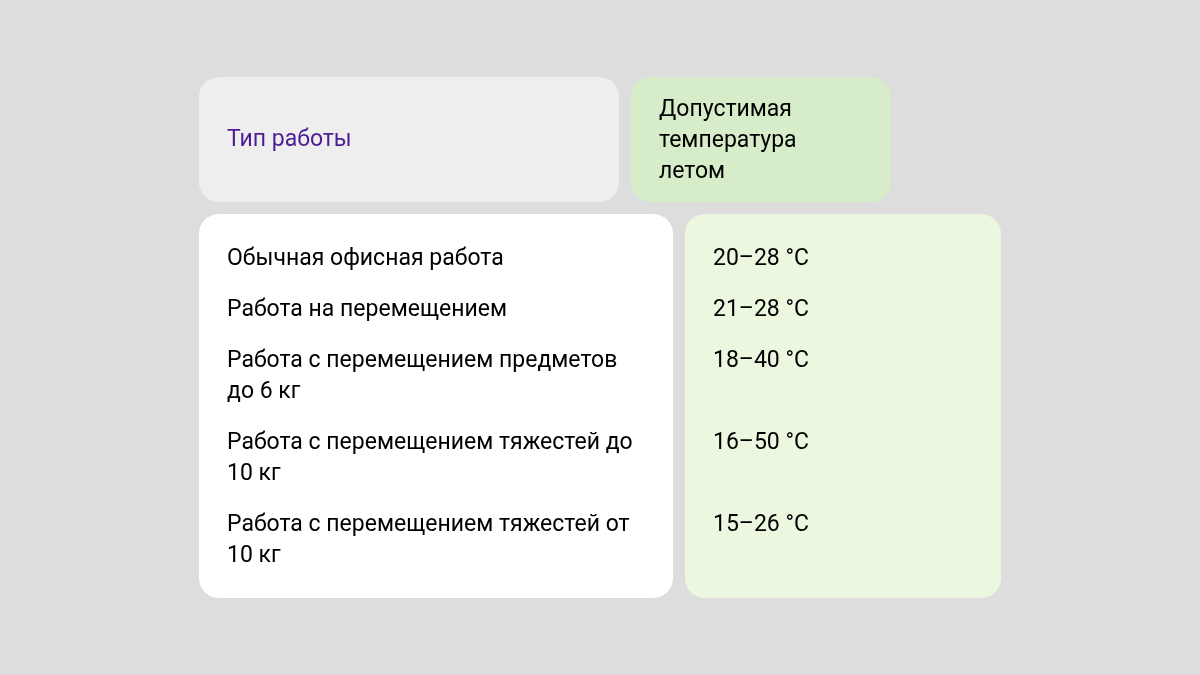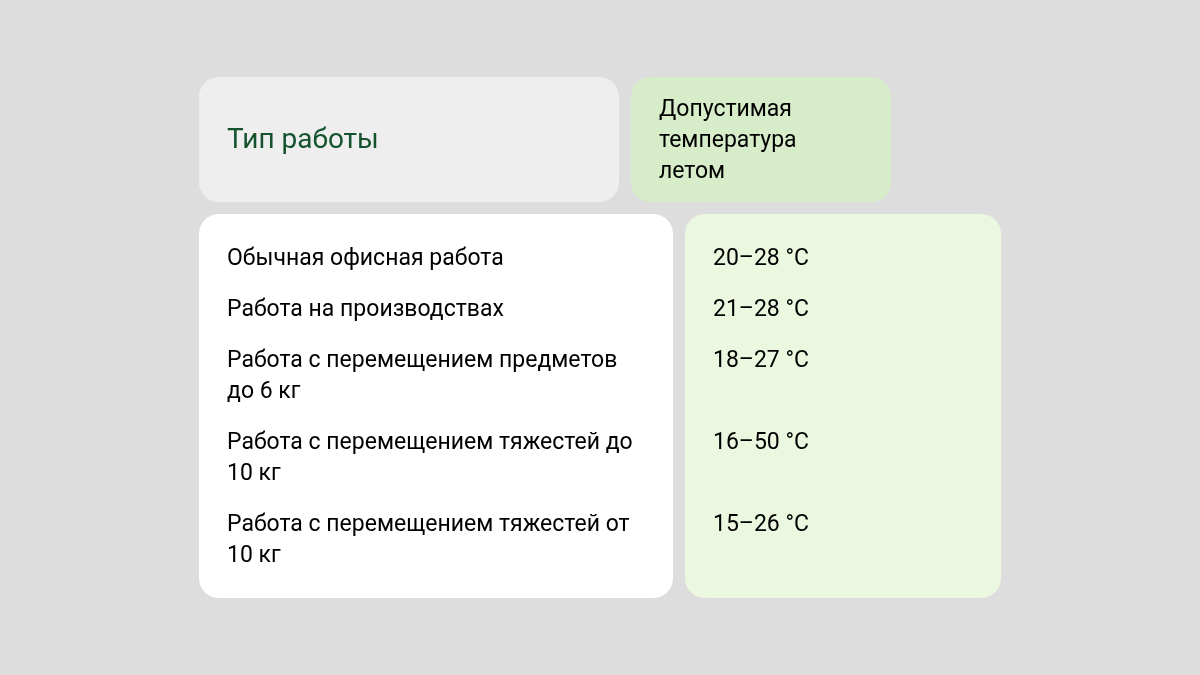--- a/index.html
+++ b/index.html
@@ -23,22 +23,22 @@
     }
     .header-row {
       display: flex;
       gap: 12px;
     }
     .header-left {
       background: #eeeeee;
       border-radius: 20px;
       padding: 24px 28px;
       width: 420px;
-      font-size: 28px;
-      color: #14532d;
+      font-size: 23px;
+      color: #4c1d95;
       line-height: 1.3;
       display: flex;
       align-items: center;
     }
     .header-right {
       background: #d7ecc8;
       border-radius: 20px;
       padding: 16px 28px;
       width: 260px;
       font-size: 23px;
@@ -83,26 +83,26 @@
 <body>
 
 <div class="container">
   <div class="header-row">
     <div class="header-left">Тип работы</div>
     <div class="header-right">Допустимая температура летом</div>
   </div>
   <div class="body-row">
     <div class="body-left">
       <div class="row-item one-line">Обычная офисная работа</div>
-      <div class="row-item one-line">Работа на производствах</div>
+      <div class="row-item one-line">Работа на перемещением</div>
       <div class="row-item two-line">Работа с перемещением предметов до 6 кг</div>
       <div class="row-item two-line">Работа с перемещением тяжестей до 10 кг</div>
       <div class="row-item two-line">Работа с перемещением тяжестей от 10 кг</div>
     </div>
     <div class="body-right">
       <div class="row-item one-line">20–28 °C</div>
       <div class="row-item one-line">21–28 °C</div>
-      <div class="row-item two-line">18–27 °C</div>
+      <div class="row-item two-line">18–40 °C</div>
       <div class="row-item two-line">16–50 °C</div>
       <div class="row-item two-line">15–26 °C</div>
     </div>
   </div>
 </div>
 
 </body></html>

